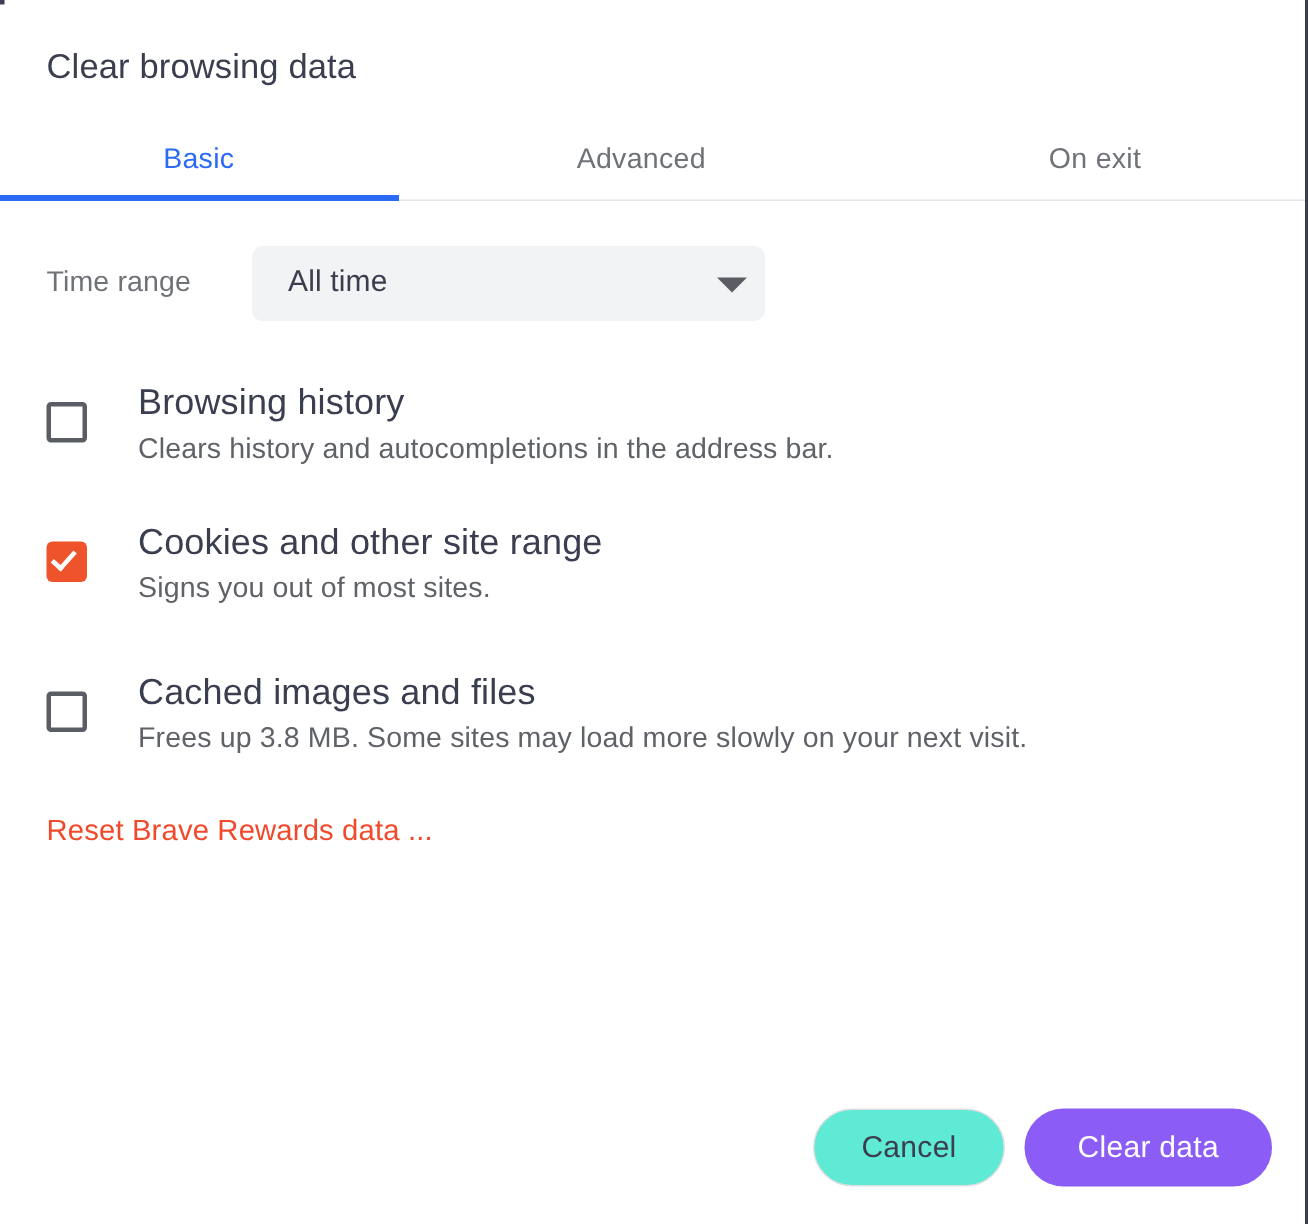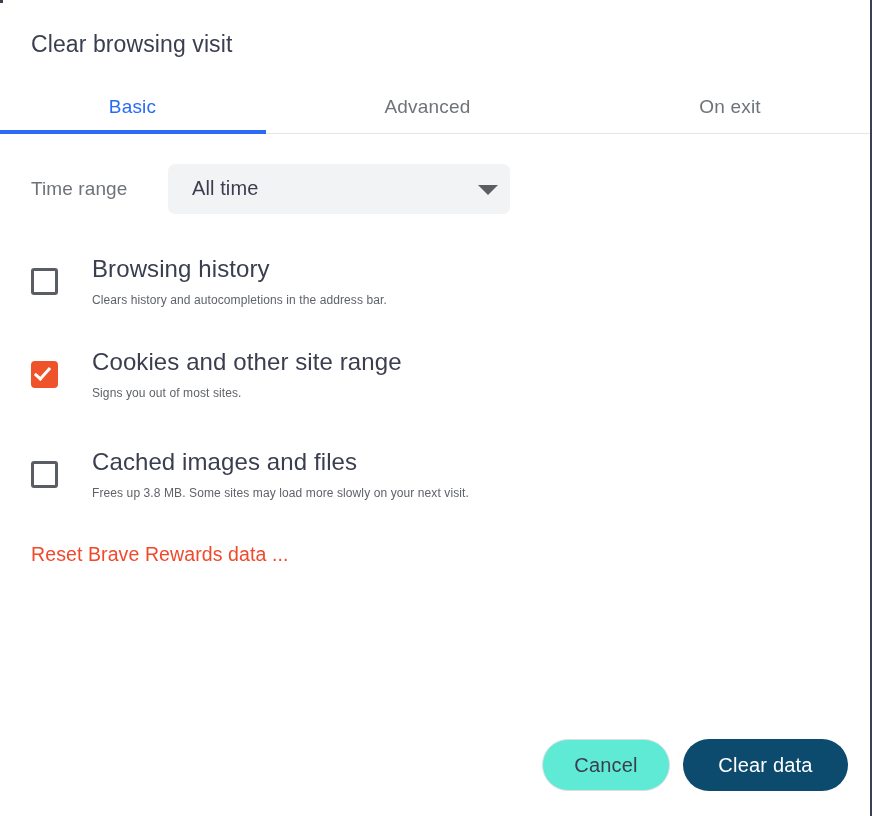--- a/index.html
+++ b/index.html
@@ -182,21 +182,21 @@
     font-size: 24px;
     line-height: 28px;
     color: #3b3e4f;
     letter-spacing: 0.1px;
     white-space: nowrap;
   }
   .option-desc {
     position: absolute;
     left: 92px;
     top: 32px;
-    font-size: 12px;
+    font-size: 19px;
     line-height: 26px;
     color: #5f6368;
     letter-spacing: 0.1px;
     white-space: nowrap;
   }
 
   
   #reset-link {
     position: absolute;
     left: 31px;
@@ -234,33 +234,33 @@
   #cancel-button {
     left: 542px;
     width: 128px;
     background: #5eead4;
     border: 1.5px solid #dcdee2;
     color: #3b3e4f;
   }
   #clear-data-button {
     left: 683px;
     width: 165px;
-    background: #0c4a6e;
+    background: #8b5cf6;
     border: none;
     color: #ffffff;
   }
 </style>
 </head>
 <body>
 
 <div id="dialog">
 
   <div class="corner-mark"></div>
 
-  <div id="dialog-title">Clear browsing visit</div>
+  <div id="dialog-title">Clear browsing data</div>
 
   <div class="tabstrip">
     <div class="tab tab-advanced">Advanced</div>
     <div class="tab tab-basic active">Basic</div>
     <div class="tab tab-onexit">On exit</div>
   </div>
   <div class="tab-divider"></div>
   <div class="tab-indicator"></div>
 
   <div class="timerange-row">

